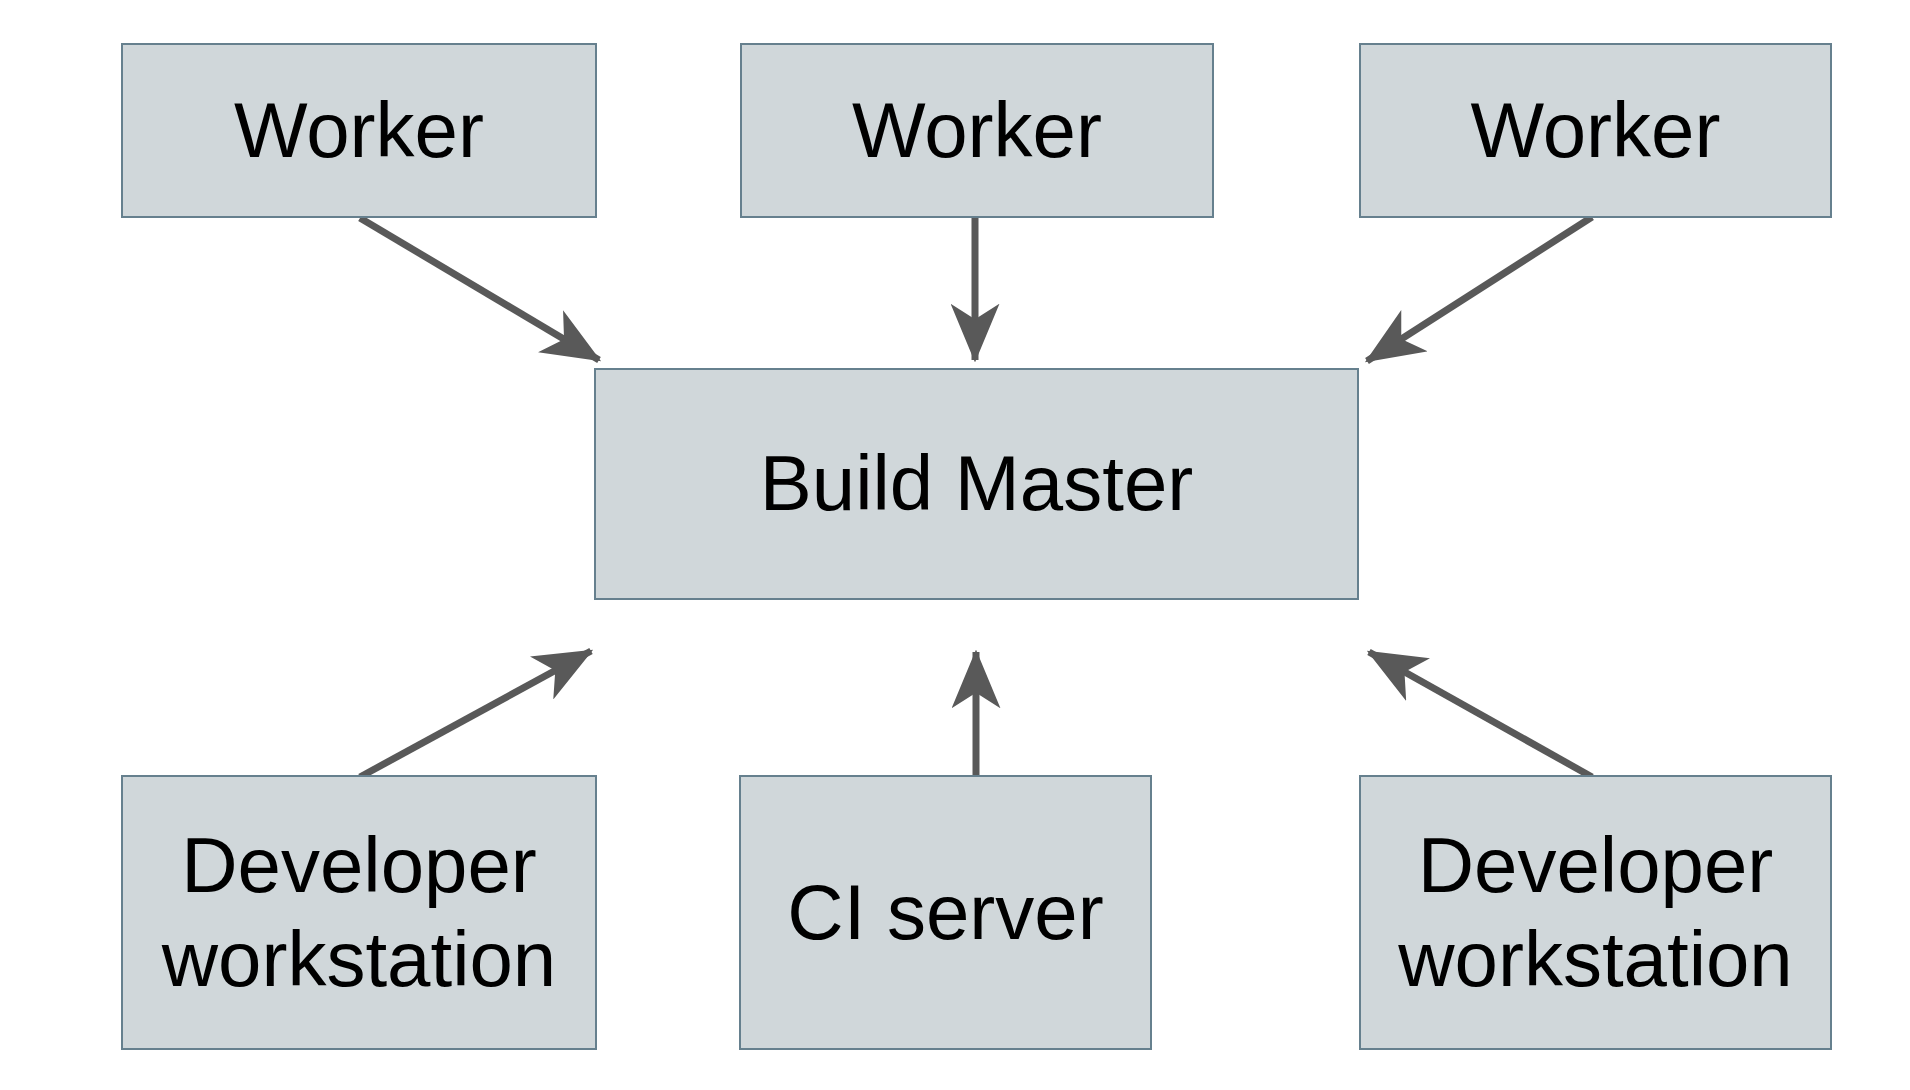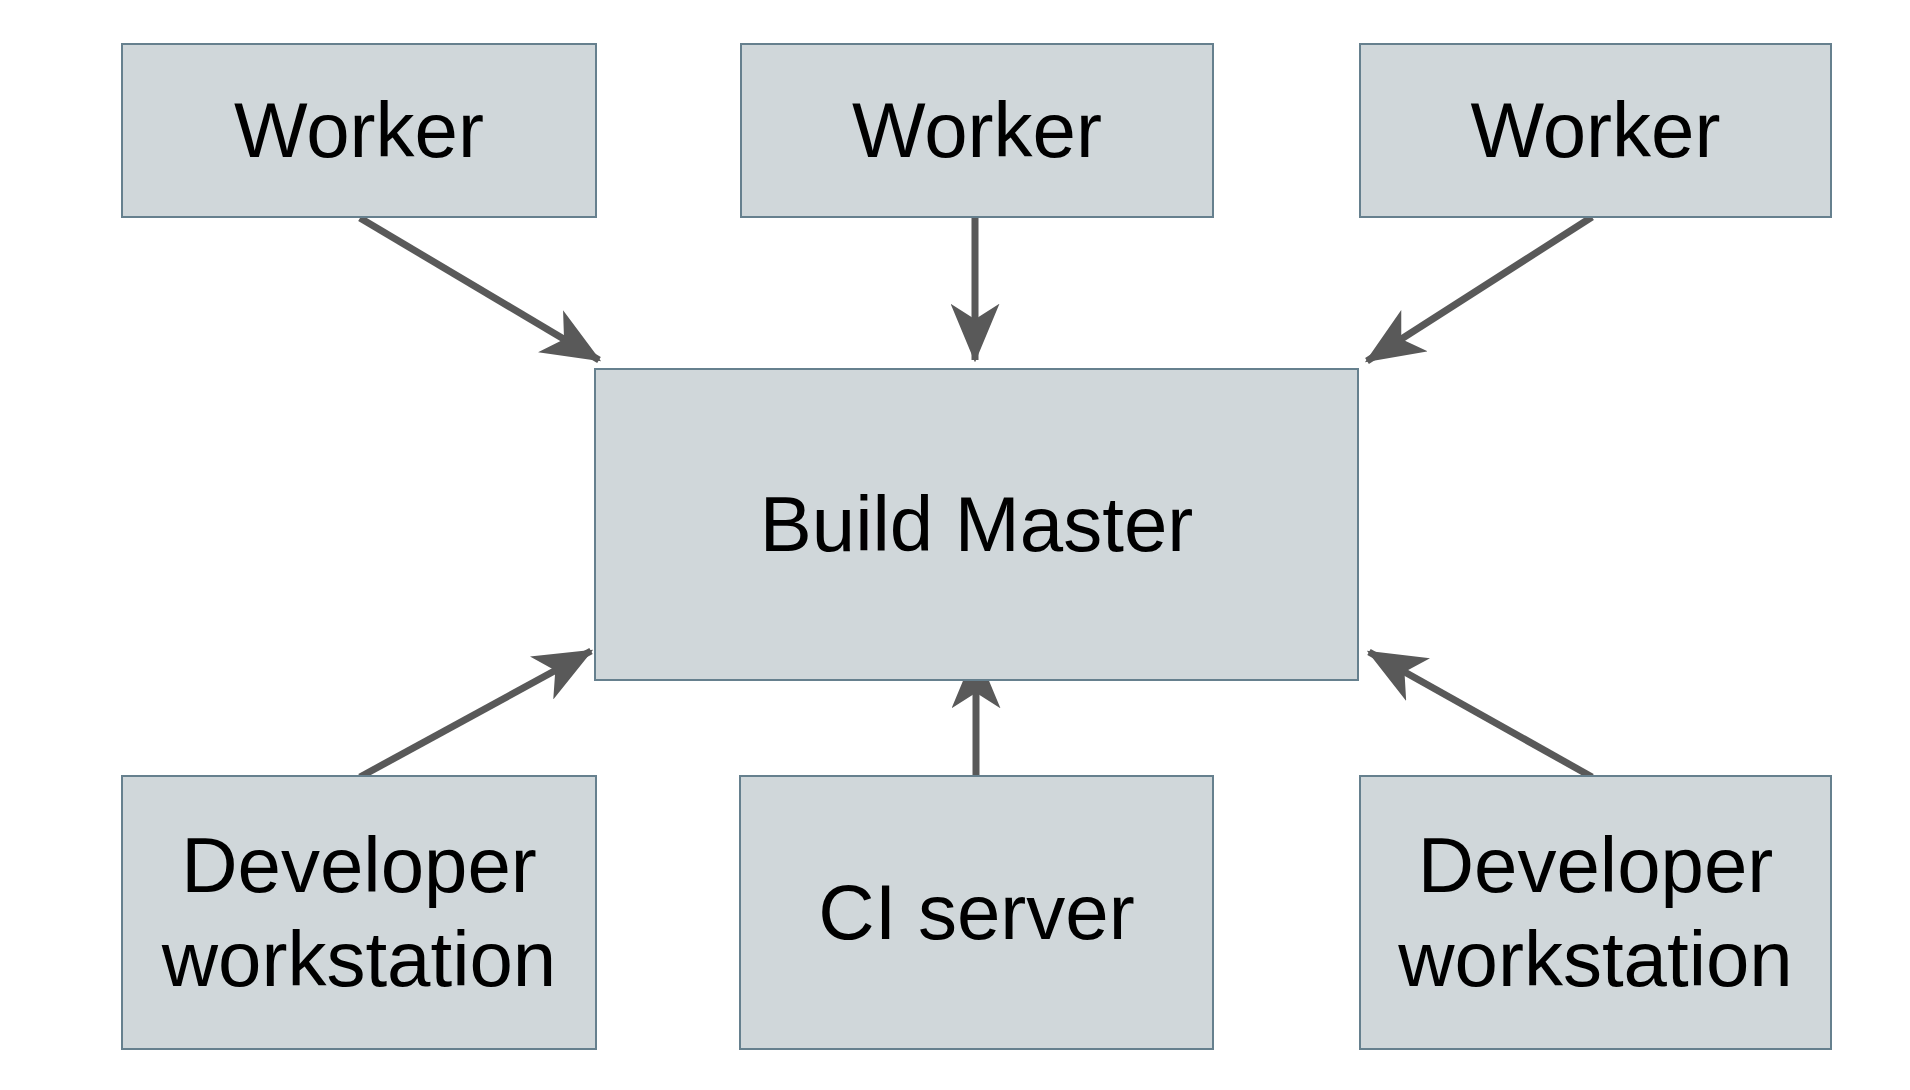--- a/index.html
+++ b/index.html
@@ -27,24 +27,24 @@
     align-items: center;
     justify-content: center;
     text-align: center;
     padding: 12px 18px;
   }
   
   .node.worker-1 { left: 121px; top: 43px;  width: 476px; height: 175px; }
   .node.worker-2 { left: 740px; top: 43px;  width: 474px; height: 175px; }
   .node.worker-3 { left: 1359px; top: 43px; width: 473px; height: 175px; }
   
-  .node.build-master { left: 594px; top: 368px; width: 765px; height: 313px; justify-content: center; }
+  .node.build-master { left: 594px; top: 368px; width: 765px; height: 232px; justify-content: center; }
   
   .node.dev-left  { left: 121px;  top: 775px; width: 476px; height: 275px; }
-  .node.ci-server { left: 739px;  top: 775px; width: 475px; height: 275px; }
+  .node.ci-server { left: 739px;  top: 775px; width: 413px; height: 275px; }
   .node.dev-right { left: 1359px; top: 775px; width: 473px; height: 275px; }
 
   #edges {
     position: absolute;
     left: 0; top: 0;
     width: 1910px;
     height: 1090px;
     pointer-events: none;
   }
   #edges line {

